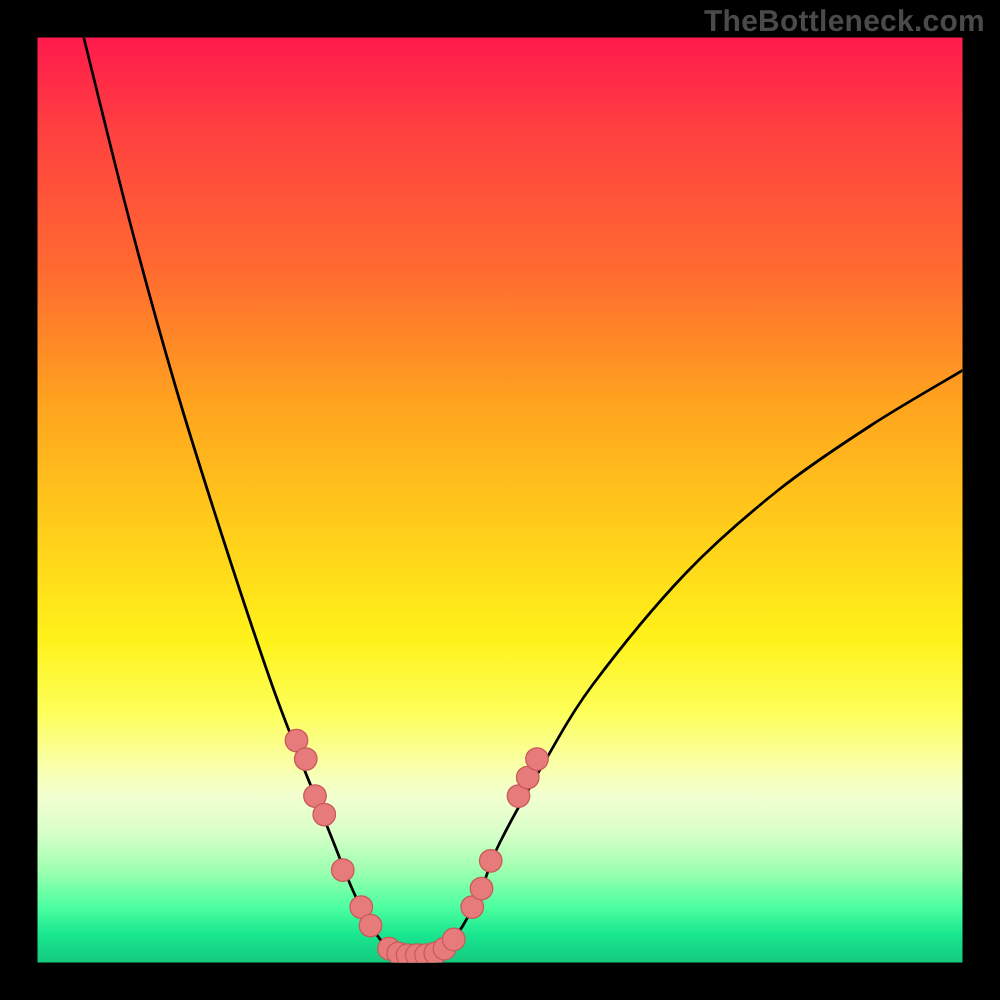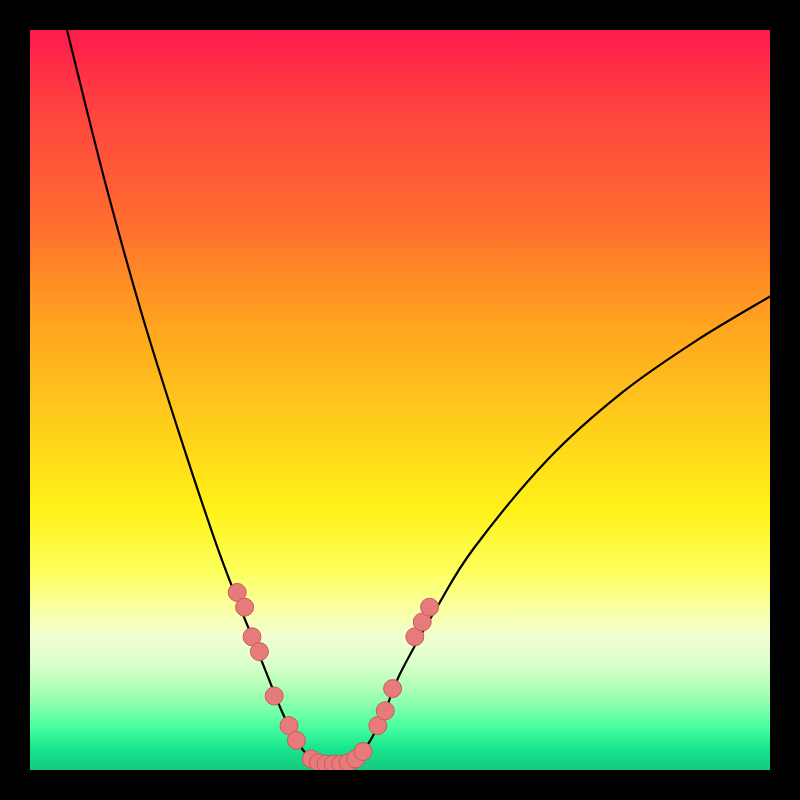--- a/index.html
+++ b/index.html
@@ -85,13 +85,14 @@
           <circle cx="333" cy="721.5" r="9" fill="#e77a7a" stroke="#c95a5a" stroke-width="1"></circle>
           <circle cx="347.79999999999995" cy="695.6" r="9" fill="#e77a7a" stroke="#c95a5a" stroke-width="1"></circle>
           <circle cx="355.2" cy="680.8" r="9" fill="#e77a7a" stroke="#c95a5a" stroke-width="1"></circle>
           <circle cx="362.59999999999997" cy="658.6" r="9" fill="#e77a7a" stroke="#c95a5a" stroke-width="1"></circle>
           <circle cx="384.8" cy="606.8" r="9" fill="#e77a7a" stroke="#c95a5a" stroke-width="1"></circle>
           <circle cx="392.20000000000005" cy="592" r="9" fill="#e77a7a" stroke="#c95a5a" stroke-width="1"></circle>
           <circle cx="399.6" cy="577.2" r="9" fill="#e77a7a" stroke="#c95a5a" stroke-width="1"></circle>
         </g>
     </svg>
   </div>
+  <div class="watermark">TheBottleneck.com</div>
 </div>
 
 </body></html>

